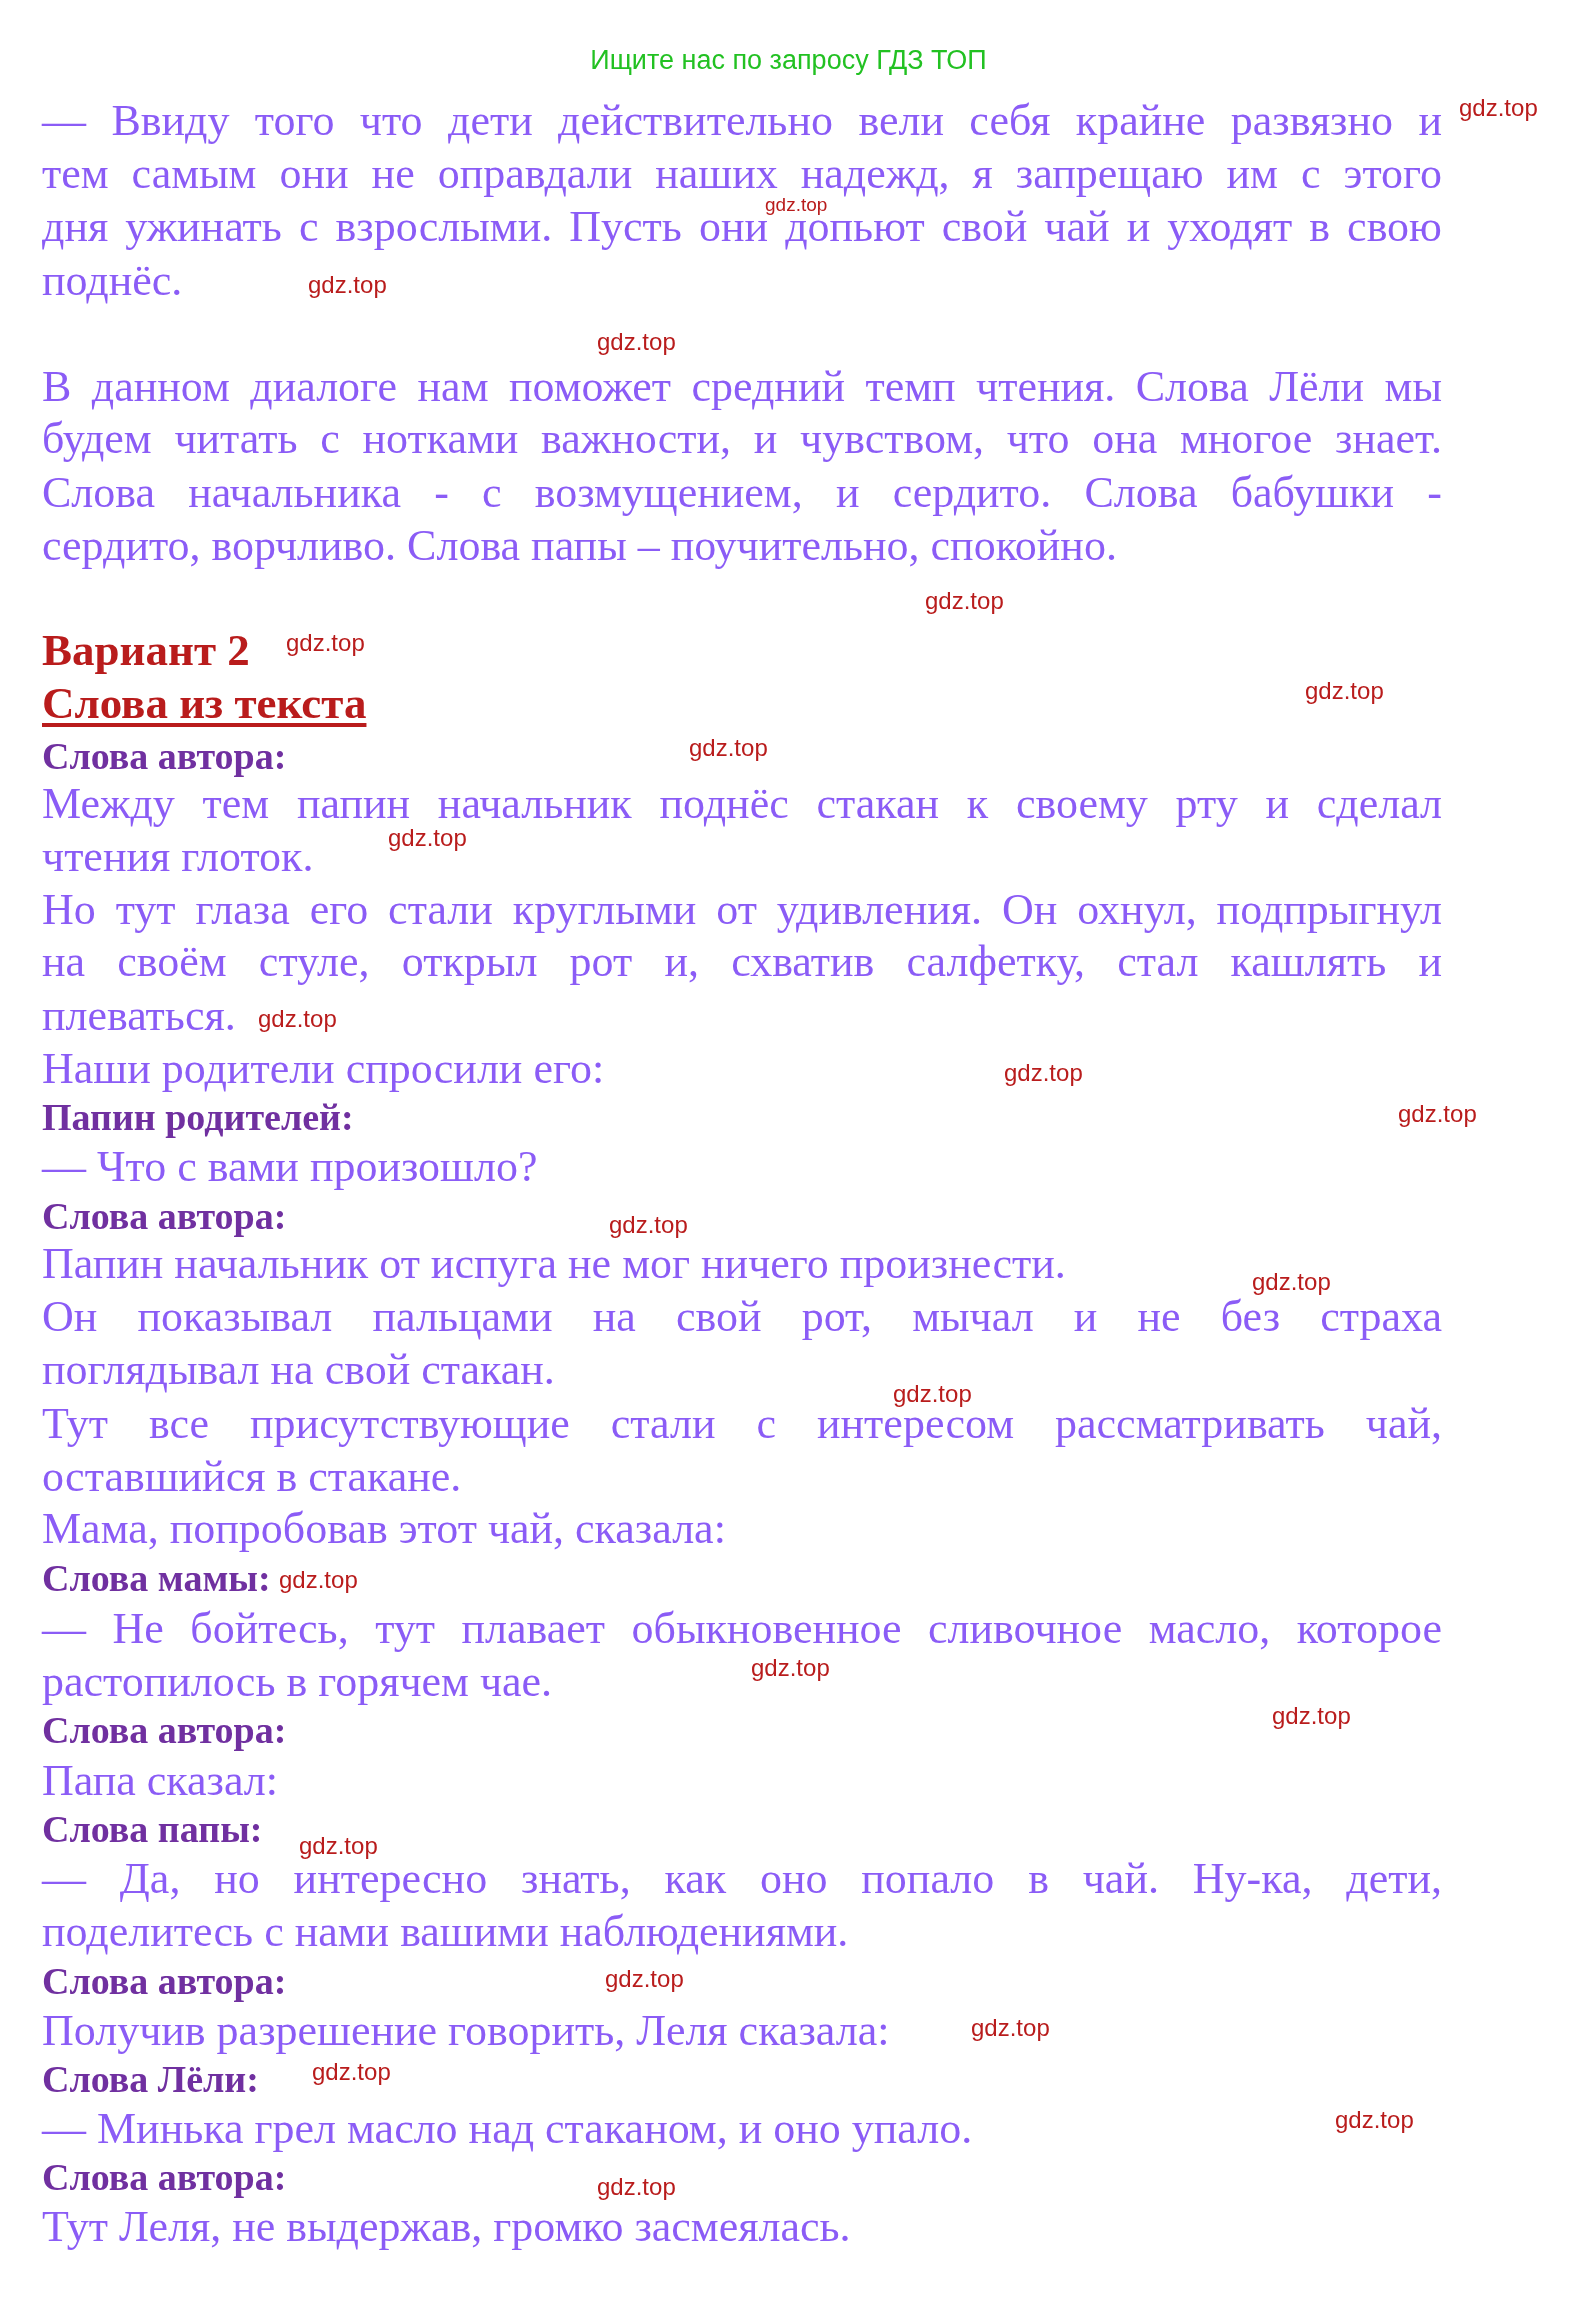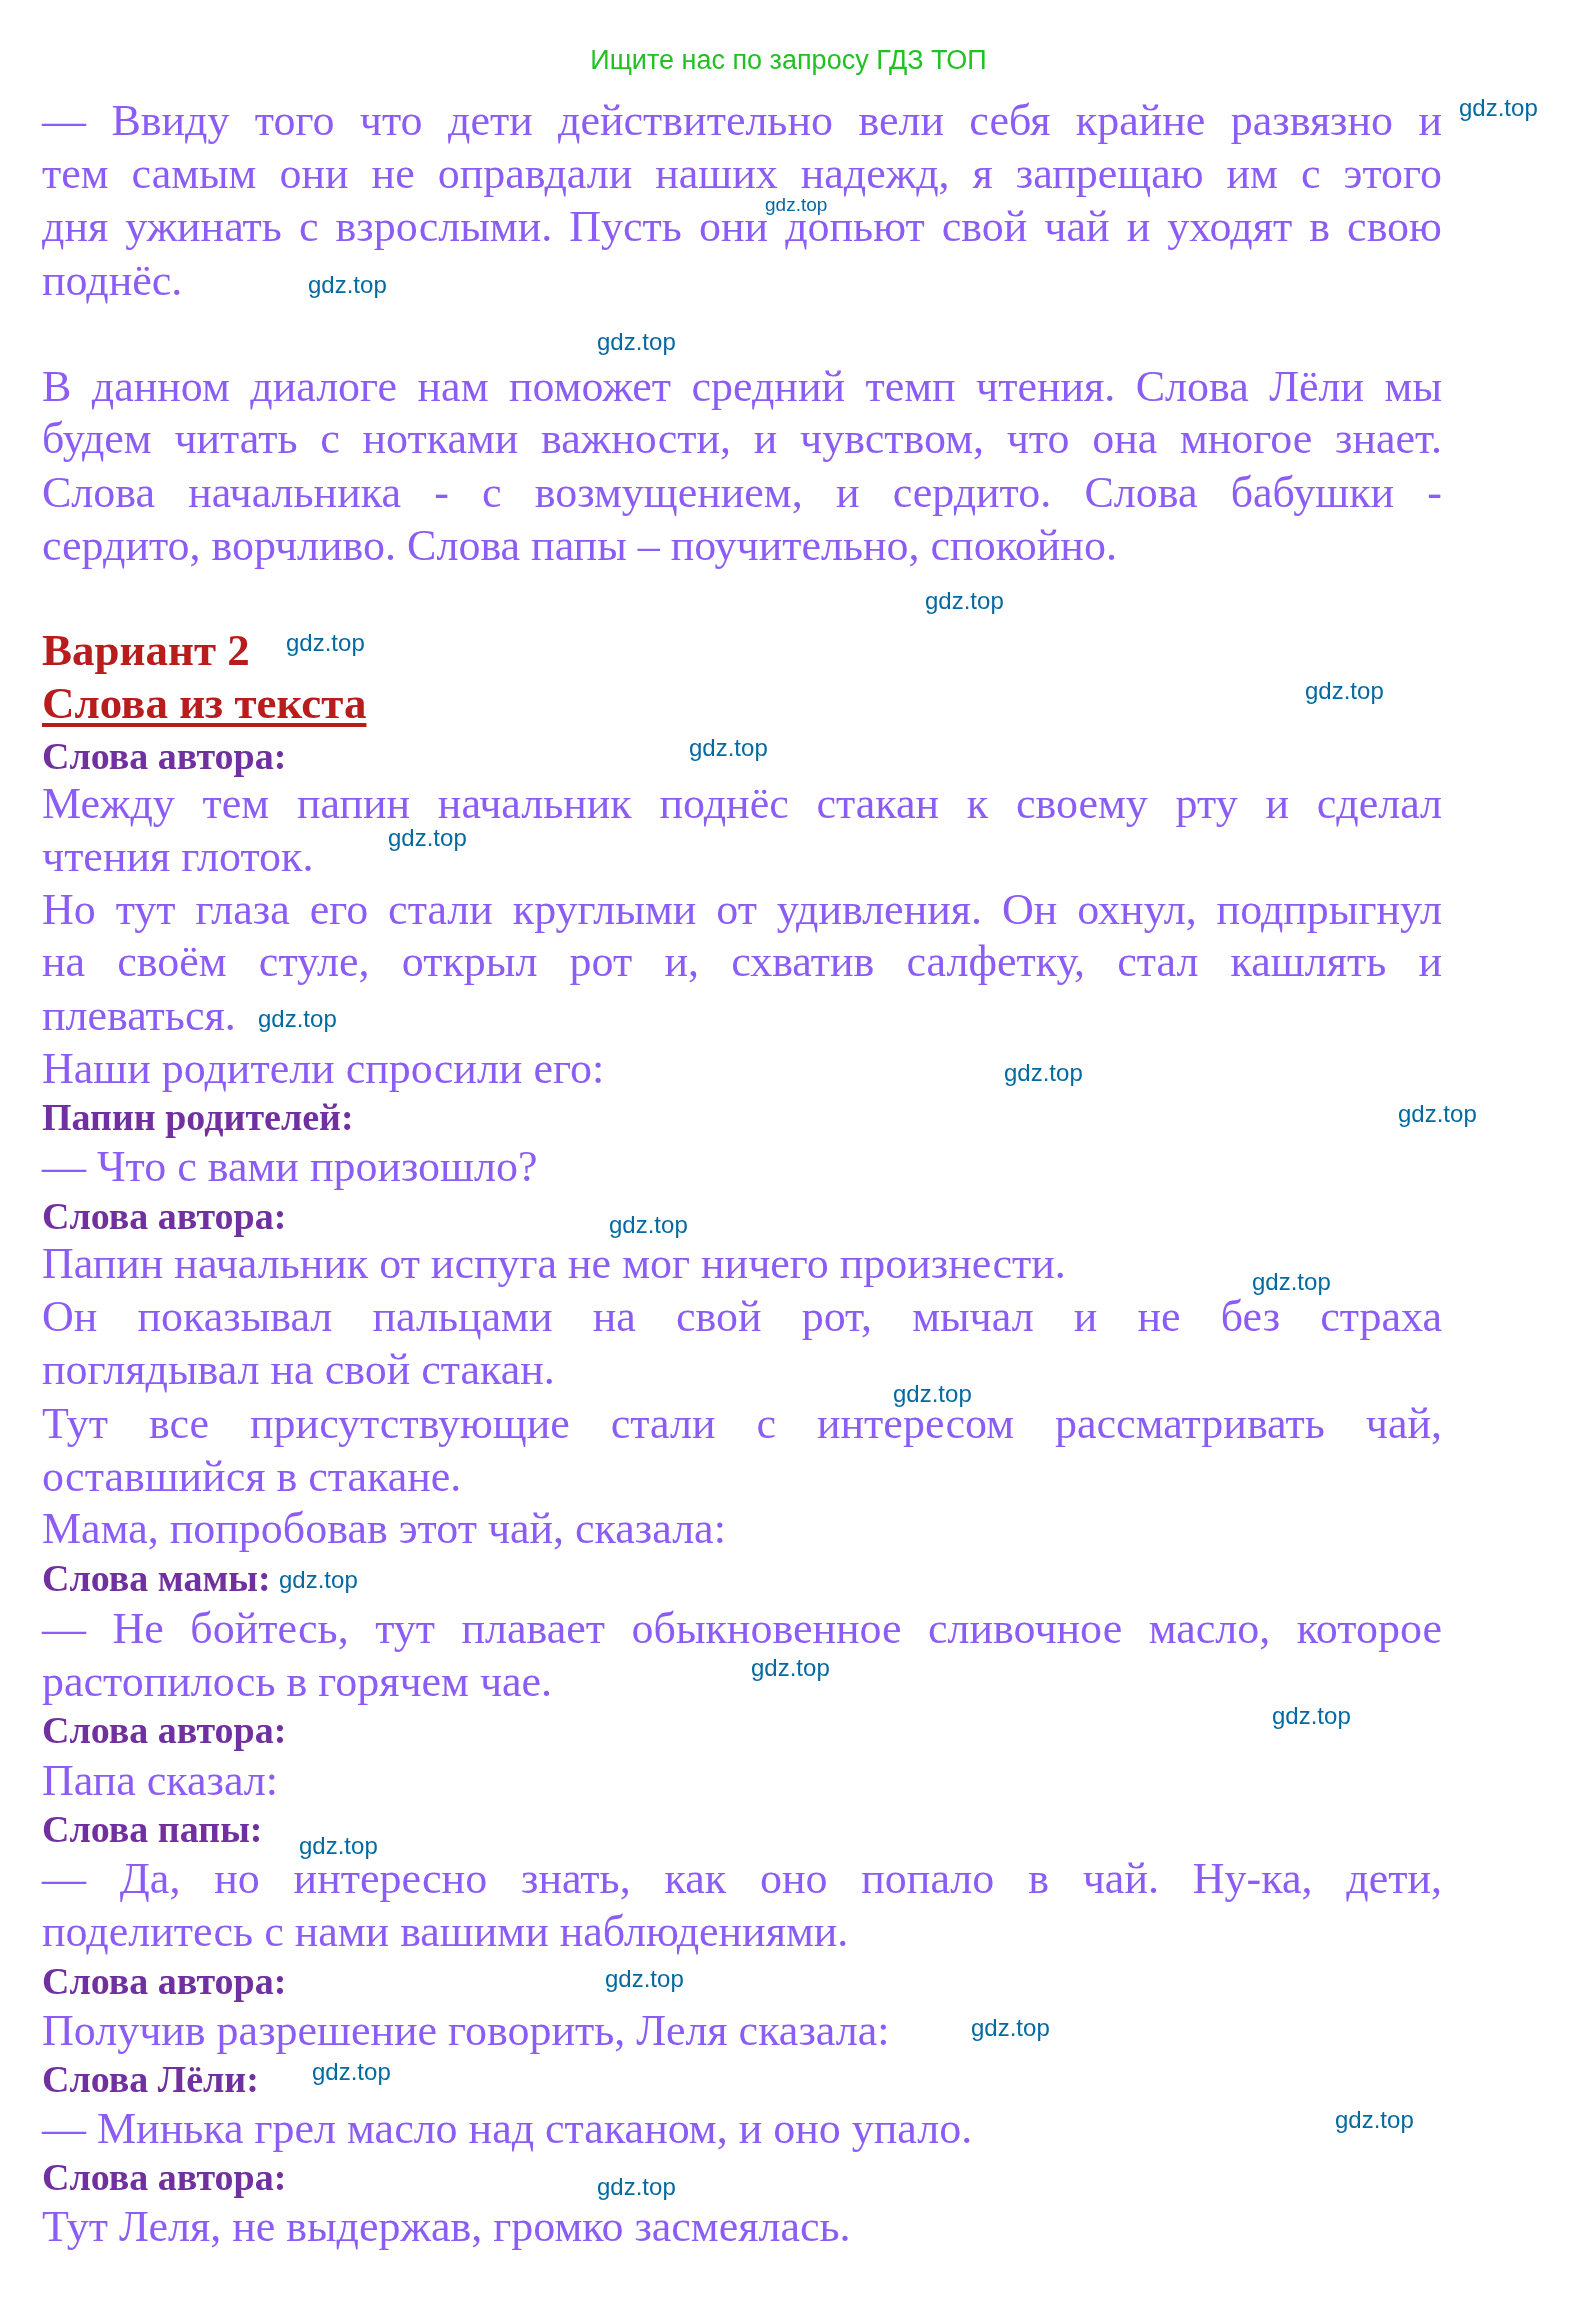--- a/index.html
+++ b/index.html
@@ -5,21 +5,21 @@
   html, body { margin:0; padding:0; background:#ffffff; }
   body { width:1577px; height:2319px; position:relative; overflow:hidden; }
   .page { position:absolute; left:0; top:0; width:1577px; height:1912px;margin-top:44px; }
   .hdr { position:absolute; top:0; left:0; width:1577px; text-align:center; font-family:"Liberation Sans", sans-serif; font-size:27px; color:#22c122; line-height:32px; }
   .ftr { position:absolute; top:2279px; left:0; width:1577px; text-align:center; font-family:"Liberation Sans", sans-serif; font-size:29px; color:#3b0e7a; line-height:35px; }
   .line { position:absolute; left:42px; width:1400px; font-family:"Liberation Serif", serif; font-size:44px; color:#8b5cf6; line-height:53px; white-space:nowrap; }
   .just { text-align:justify; text-align-last:justify; white-space:normal; }
   .lbl { position:absolute; left:42px; font-family:"Liberation Serif", serif; font-weight:bold; font-size:38px; color:#7030a0; line-height:46px; white-space:nowrap; }
   .h1 { position:absolute; left:42px; font-family:"Liberation Serif", serif; font-weight:bold; font-size:45px; color:#b91c1c; line-height:53px; white-space:nowrap; }
   .h1u { text-decoration:underline; text-decoration-thickness:4px; text-underline-offset:4.8px; }
-  .wm { position:absolute; font-family:"Liberation Sans", sans-serif; font-size:24px; color:#0369a1; line-height:27px; white-space:nowrap; }
+  .wm { position:absolute; font-family:"Liberation Sans", sans-serif; font-size:24px; color:#b91c1c; line-height:27px; white-space:nowrap; }
   .wm.sm { font-size:19px; }
 </style>
 </head>
 <body>
 
 <div class="page">
 
   <div class="hdr">Ищите нас по запросу ГДЗ ТОП</div>
 
   <div class="line just" style="top:50px">— Ввиду того что дети действительно вели себя крайне развязно и</div>

